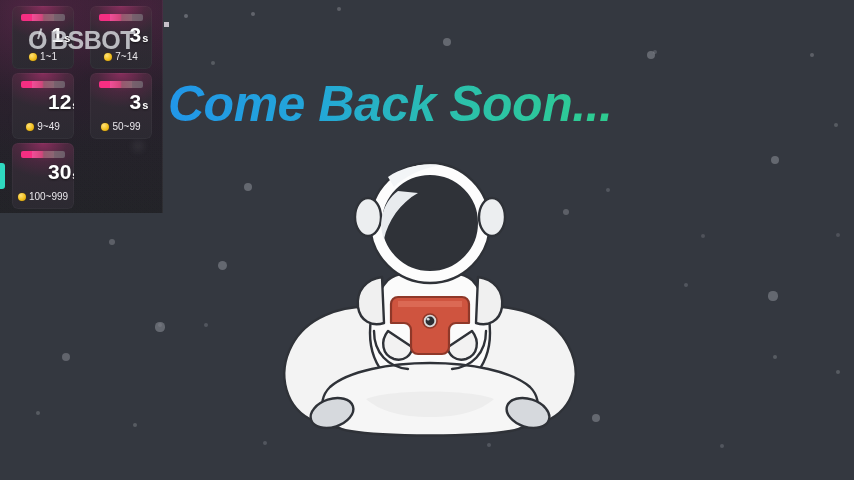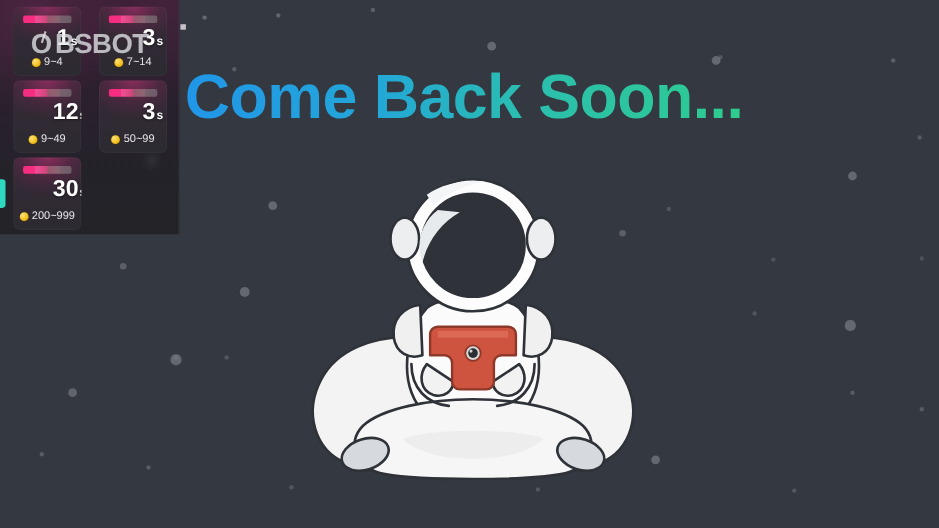--- a/index.html
+++ b/index.html
@@ -22,30 +22,31 @@
   .star {
     position: absolute;
     border-radius: 50%;
     background: #8d9097;
   }
 
   
   #title {
     position: absolute;
     left: 168px;
-    top: 54px;
-    font-size: 57px;
+    top: 70px;
+    font-size: 50px;
     font-weight: bold;
     letter-spacing: -0.5px;
     line-height: 68px;
     white-space: nowrap;
     background: linear-gradient(90deg, #2196e8 0%, #23a7d8 34%, #2bbfae 62%, #2ecc8f 100%);
     -webkit-background-clip: text;
     background-clip: text;
     color: transparent;
+    font-style: italic;
     -webkit-text-fill-color: transparent;
   }
 
   
   #astronaut {
     position: absolute;
     left: 270px;
     top: 155px;
     width: 320px;
     height: 290px;
@@ -301,21 +302,21 @@
     <div class="panel-blob" style="left:96px; top:40px; width:14px; height:14px;"></div>
     <div class="panel-blob" style="left:132px; top:140px; width:12px; height:12px;"></div>
 
     <div class="panel-grid">
 
       <div class="gift-card">
         <div class="card-badge"></div>
         <div class="card-secs"><span>1</span><span class="unit">s</span></div>
         <div class="card-range">
           <span class="coin"></span>
-          <span>9~4</span>
+          <span>1~1</span>
         </div>
       </div>
 
       <div class="gift-card">
         <div class="card-badge"></div>
         <div class="card-secs"><span>3</span><span class="unit">s</span></div>
         <div class="card-range">
           <span class="coin"></span>
           <span>7~14</span>
         </div>
@@ -337,21 +338,21 @@
           <span class="coin"></span>
           <span>50~99</span>
         </div>
       </div>
 
       <div class="gift-card">
         <div class="card-badge"></div>
         <div class="card-secs"><span>30</span><span class="unit">s</span></div>
         <div class="card-range">
           <span class="coin"></span>
-          <span>200~999</span>
+          <span>100~999</span>
         </div>
       </div>
 
 
     </div>
   </div>
 
   <div id="watermark"><span class="wm-o">O</span>BSBOT</div>
 
   <div id="panel-marker"></div>

